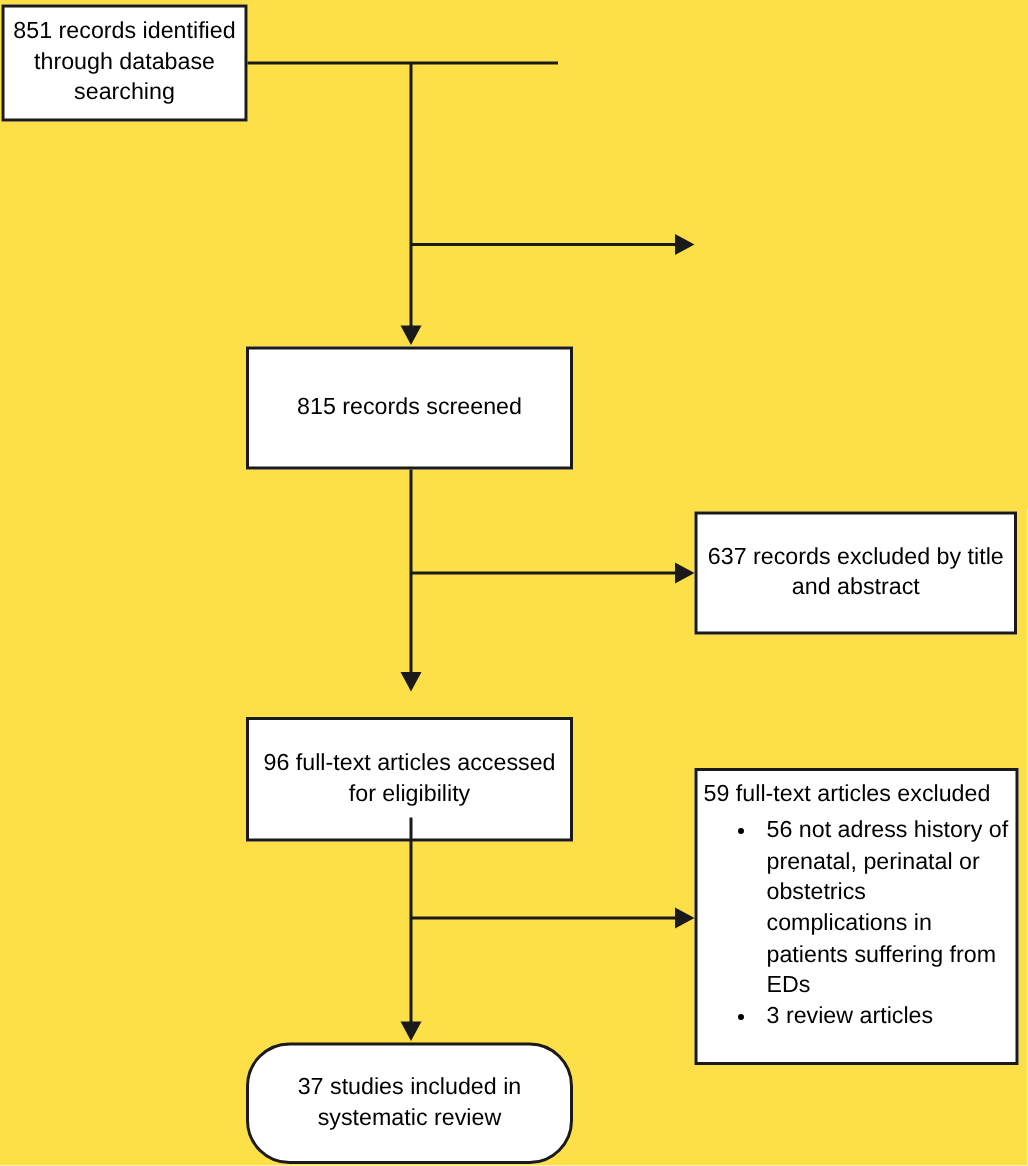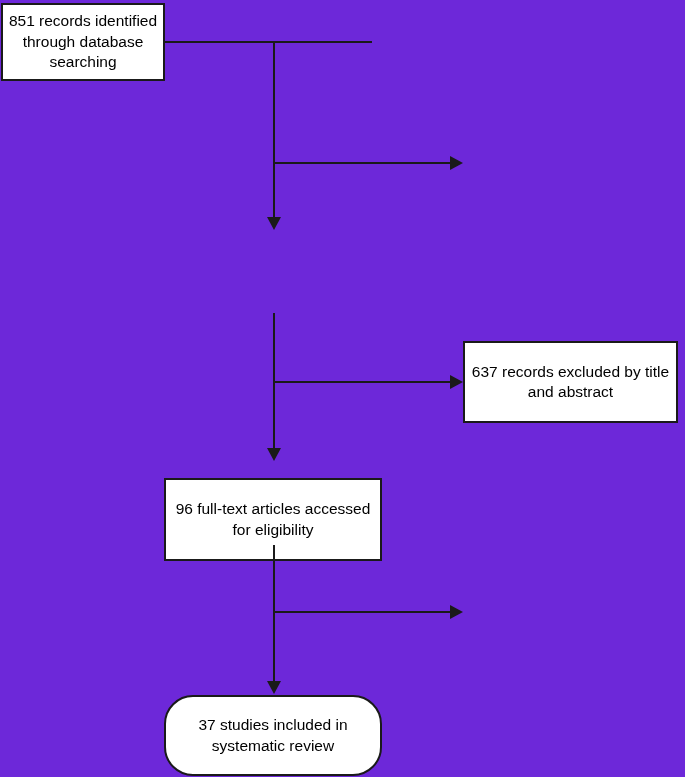--- a/index.html
+++ b/index.html
@@ -9,21 +9,21 @@
     background: #ffffff;
   }
   body {
     font-family: "Liberation Sans", sans-serif;
     color: #000000;
   }
   #diagram {
     position: relative;
     width: 685px;
     height: 777px;
-    background: #6d28d9;
+    background: #fde047;
     overflow: hidden;
   }
 
   
   .node {
     position: absolute;
     box-sizing: border-box;
     border: 2px solid #1a1a1a;
     background: #ffffff;
     display: flex;
@@ -111,20 +111,23 @@
 
   <div class="hline" style="left:165px; top:41px; width:207px;"></div>
 
   <div class="vline" style="left:273px; top:42px; height:177px;"></div>
   <div class="arrow-down" style="left:267px; top:217px;"></div>
 
   <div class="hline" style="left:274px; top:162px; width:177px;"></div>
   <div class="arrow-right" style="left:450px; top:156px;"></div>
 
 
+  <div class="node" style="left:164px; top:231px; width:218px; height:82px;">
+    <span class="txt">815 records screened</span>
+  </div>
 
   <div class="vline" style="left:273px; top:313px; height:136px;"></div>
   <div class="arrow-down" style="left:267px; top:448px;"></div>
 
   <div class="hline" style="left:274px; top:381px; width:177px;"></div>
   <div class="arrow-right" style="left:450px; top:375px;"></div>
 
   <div class="node" style="left:463px; top:341px; width:215px; height:82px;">
     <span class="txt">637 records excluded by title
 and abstract</span>
@@ -134,19 +137,26 @@
     <span class="txt">96 full-text articles accessed
 for eligibility</span>
   </div>
 
   <div class="vline" style="left:273px; top:545px; height:137px;"></div>
   <div class="arrow-down" style="left:267px; top:681px;"></div>
 
   <div class="hline" style="left:274px; top:611px; width:177px;"></div>
   <div class="arrow-right" style="left:450px; top:605px;"></div>
 
+  <div class="node listbox" style="left:463px; top:512px; width:216px; height:198px;">
+    <span class="list-head">59 full-text articles excluded</span>
+    <ul>
+      <li>56 not adress history of prenatal, perinatal or obstetrics complications in patients suffering from EDs</li>
+      <li>3 review articles</li>
+    </ul>
+  </div>
 
   <div class="node" style="left:164px; top:695px; width:218px; height:81px;border-radius:29px;">
     <span class="txt">37 studies included in
 systematic review</span>
   </div>
 
 </div>
 
 </body></html>

